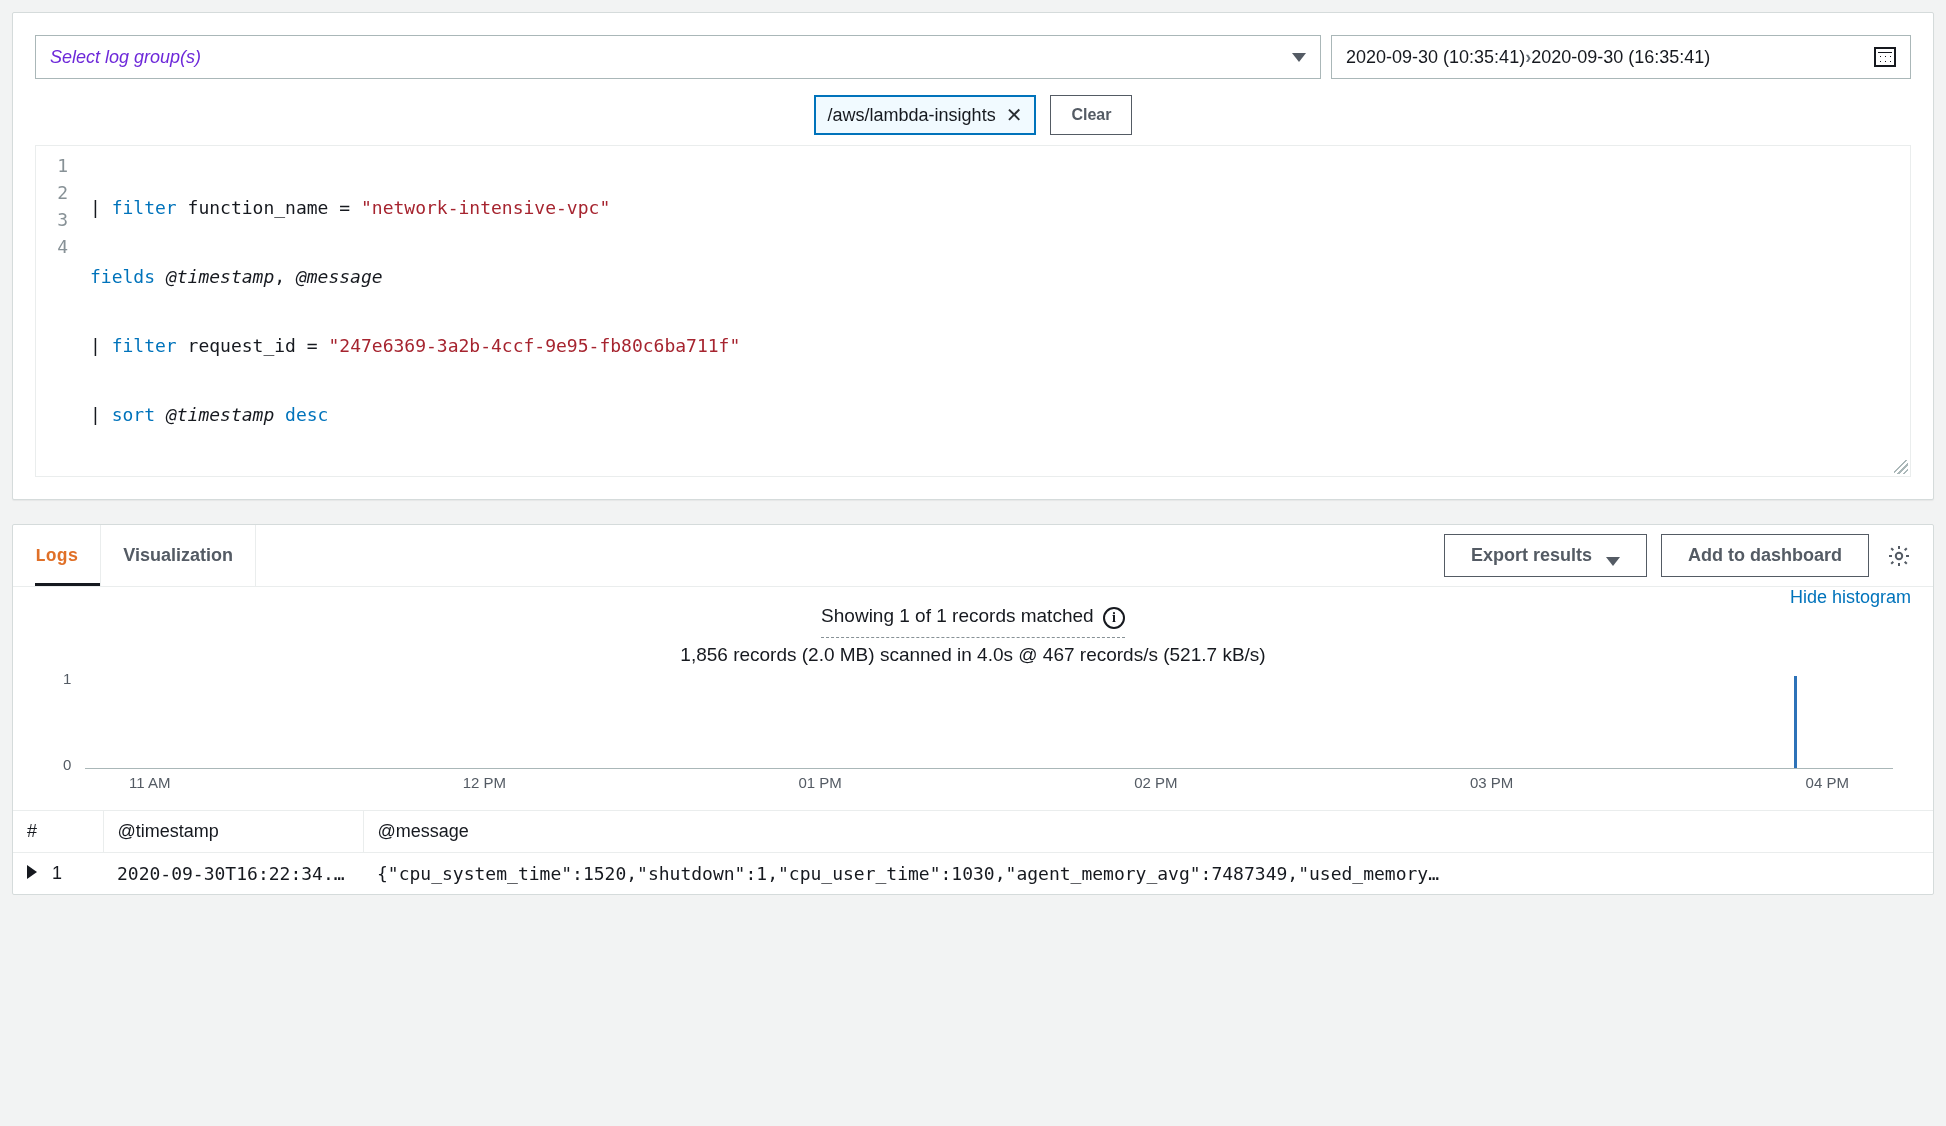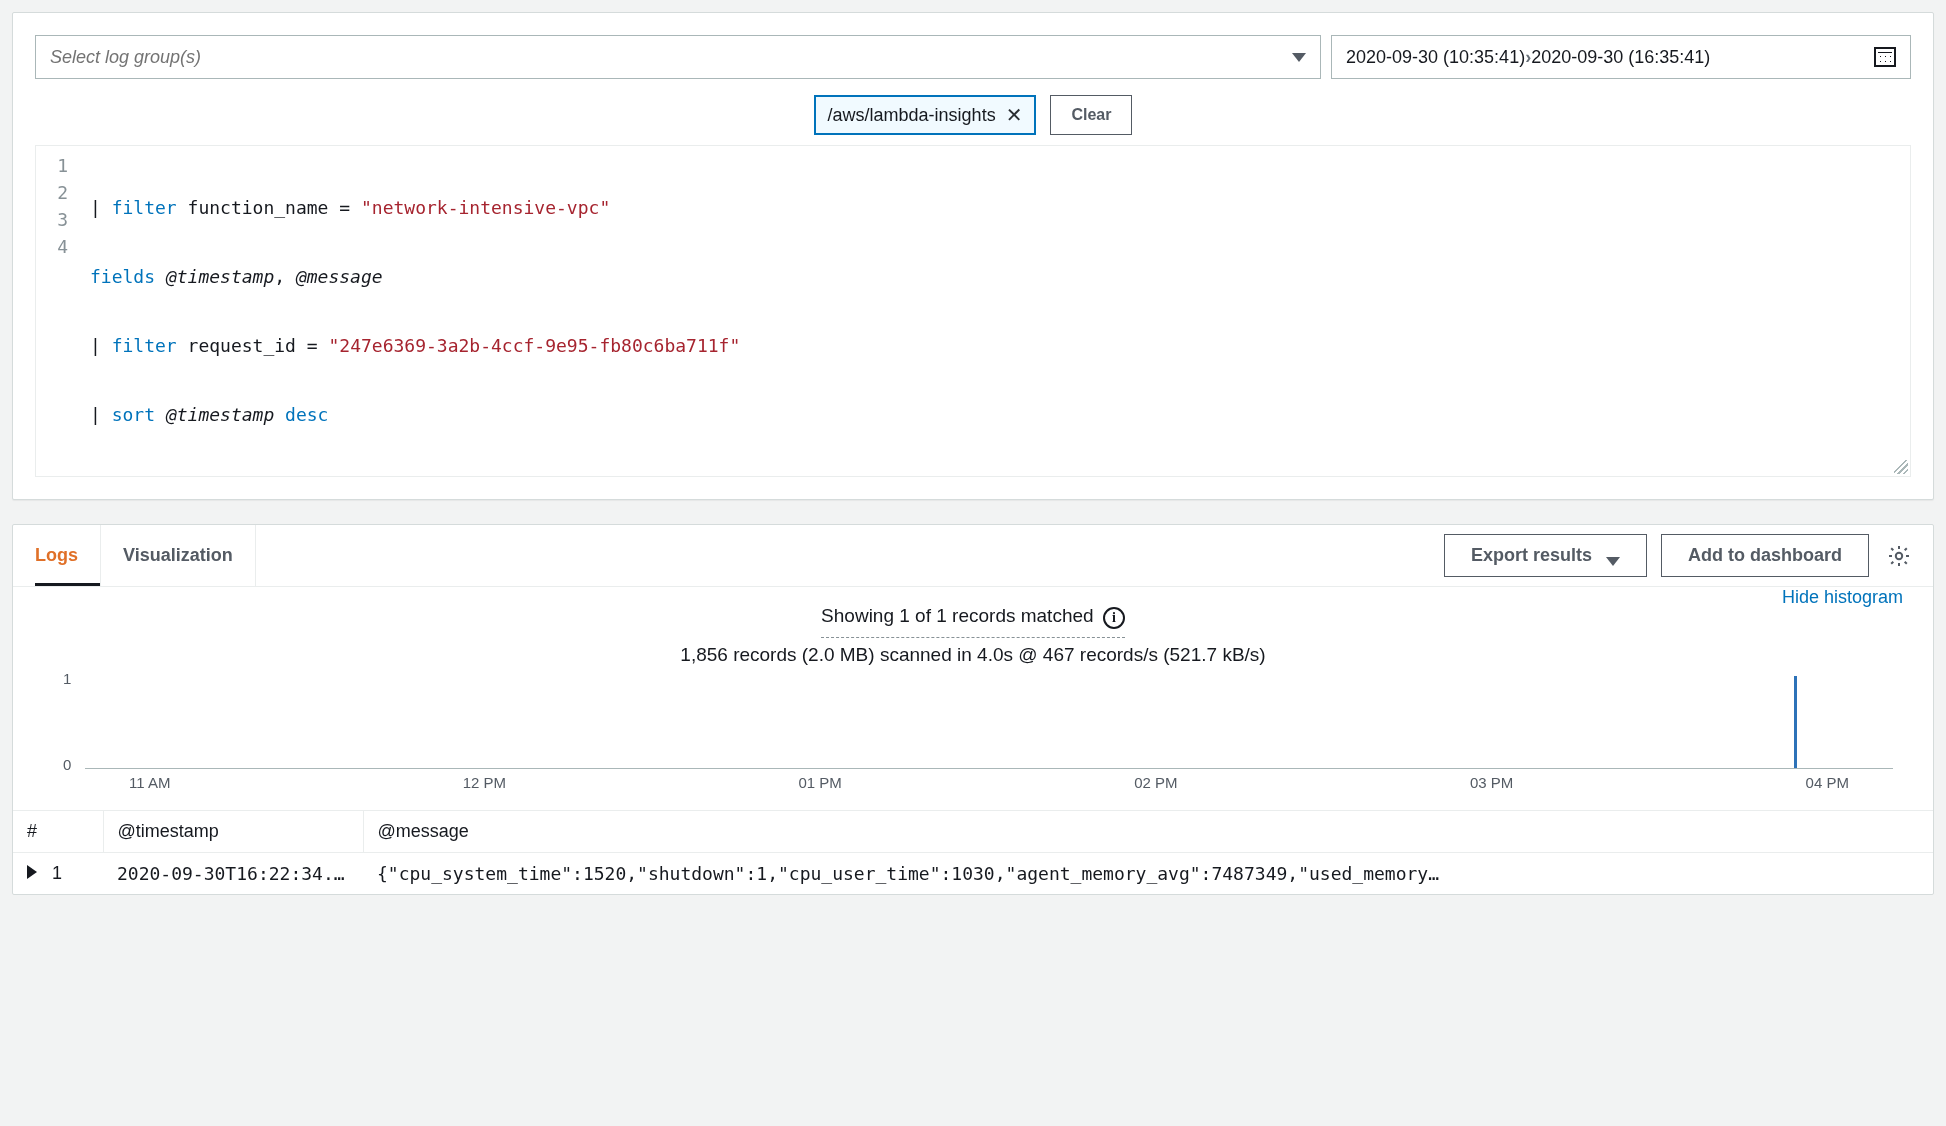--- a/index.html
+++ b/index.html
@@ -25,21 +25,21 @@
   .select-log {
     flex: 1;
     border: 1px solid #aab7b8;
     height: 44px;
     display: flex;
     align-items: center;
     padding: 0 14px;
     justify-content: space-between;
     cursor: pointer;
   }
-  .select-log span.placeholder { color: #737373; font-style: italic; }
+  .select-log span.placeholder { color: #6d28d9; font-style: italic; }
   .caret-down {
     width: 0; height: 0;
     border-left: 7px solid transparent;
     border-right: 7px solid transparent;
     border-top: 9px solid #545b64;
   }
   .time-range {
     flex: 0 0 580px;
     border: 1px solid #aab7b8;
     height: 44px;
@@ -158,20 +158,21 @@
     display: flex; align-items: center;
     font-weight: 700;
     color: #545b64;
     cursor: pointer;
     border-right: 1px solid #eaeded;
   }
   .tab:first-child { padding-left: 0; }
   .tab.active {
     color: #e07028;
     box-shadow: inset 0 -3px 0 #16191f;
+    font-family: Liberation Mono, monospace;
   }
   .tabs-spacer { flex: 1; }
   .btn.dropdown { display: inline-flex; align-items: flex-end; gap: 14px; }
   .gear {
     width: 24px; height: 24px;
     margin-left: 18px;
     cursor: pointer;
   }
 
   .summary {
@@ -187,21 +188,21 @@
     border: 2px solid #16191f;
     border-radius: 50%;
     align-items: center; justify-content: center;
     font-size: 14px; font-weight: 700;
     margin-left: 4px;
     font-style: normal;
     font-family: serif;
   }
   .hide-hist {
     position: absolute;
-    right: 30px;
+    right: 22px;
     color: #0073bb;
     cursor: pointer;
     font-size: 18px;
   }
   .summary-wrap { position: relative; }
 
   
   .hist {
     padding: 4px 40px 0 70px;
     height: 140px;

